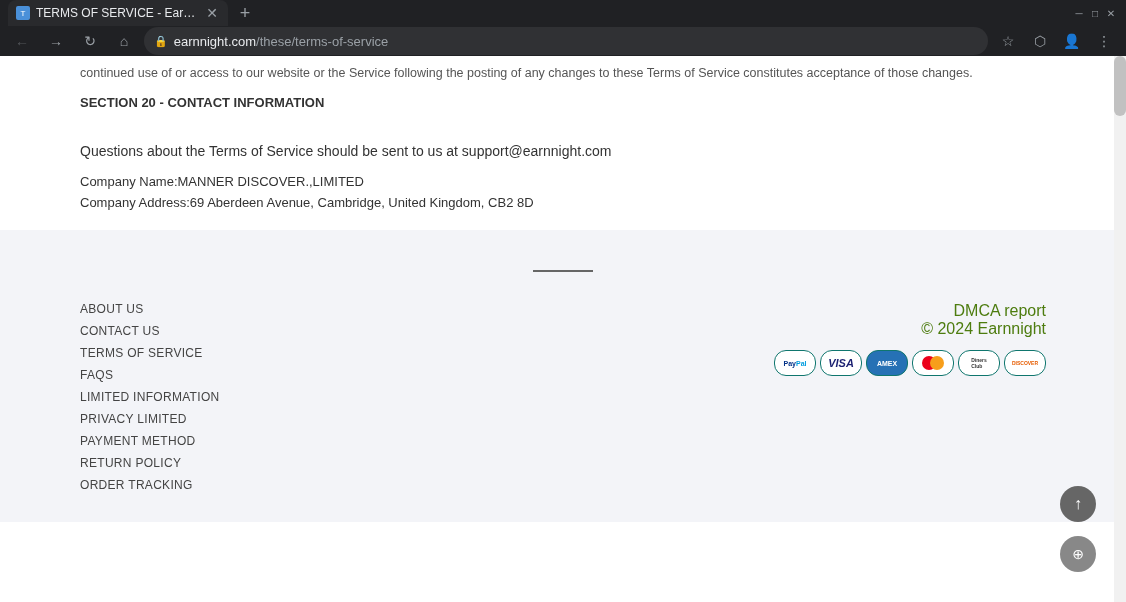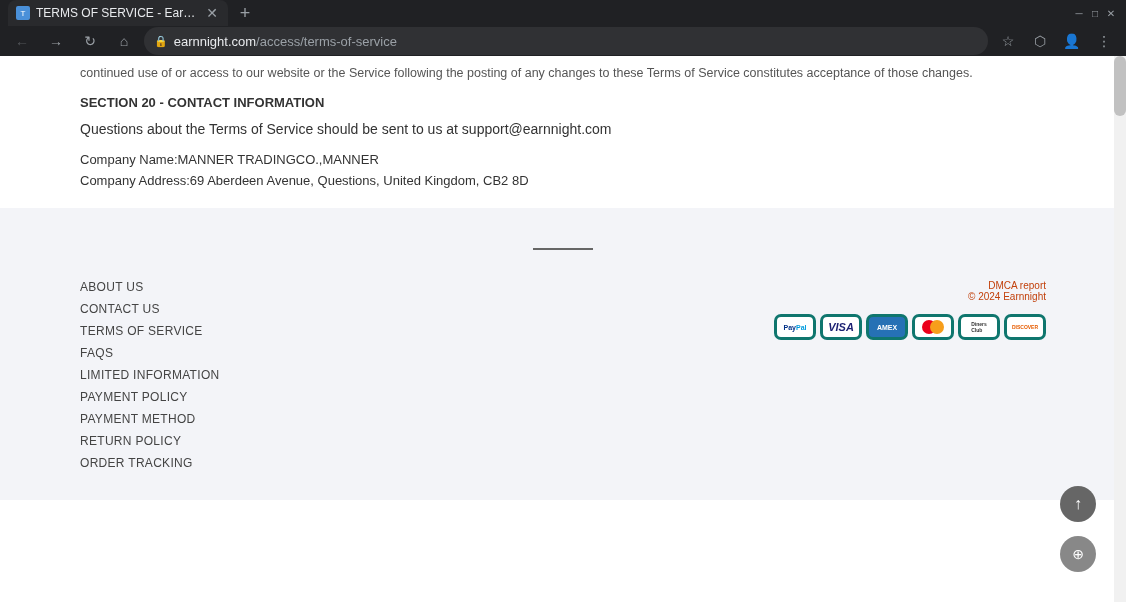--- a/index.html
+++ b/index.html
@@ -141,21 +141,21 @@
     
     .article-area {
       padding: 0 80px 0 80px;
       background: #fff;
     }
 
     .section-heading {
       font-size: 13px;
       font-weight: 600;
       color: #333;
-      margin-bottom: 8px;
+      margin-bottom: 30px;
       margin-top: 10px;
     }
     .paragraph {
       font-size: 14px;
       color: #333;
       line-height: 1.6;
       margin-bottom: 12px;
     }
     .company-info {
       font-size: 13px;
@@ -194,34 +194,34 @@
       letter-spacing: 0.3px;
     }
 
     .footer-right {
       display: flex;
       flex-direction: column;
       align-items: flex-end;
       gap: 12px;
     }
     .footer-legal {
-      font-size: 10px;
-      color: #c2410c;
+      font-size: 16px;
+      color: #4d7c0f;
       text-align: right;
     }
     .payment-icons {
       display: flex;
       gap: 4px;
       align-items: center;
     }
     .payment-icon {
       height: 26px;
       width: 42px;
-      border: 3px solid #0f766e;
-      border-radius: 7px;
+      border: 1px solid #0f766e;
+      border-radius: 12px;
       display: flex;
       align-items: center;
       justify-content: center;
       font-size: 8px;
       font-weight: bold;
       background: #fff;
     }
     .payment-icon.paypal { color: #003087; font-size: 7px; }
     .payment-icon.visa { color: #1a1f71; font-size: 11px; font-weight: 900; font-style: italic; }
     .payment-icon.amex { background: #2671b5; color: white; font-size: 7px; }
@@ -319,21 +319,21 @@
     </div>
 
     <div class="nav-bar">
       <div class="nav-btn disabled">←</div>
       <div class="nav-btn">→</div>
       <div class="nav-btn">↻</div>
       <div class="nav-btn">⌂</div>
       <div class="address-bar">
         <span class="lock-icon">🔒</span>
         <span class="address-text">
-          <span class="domain">earnnight.com</span><span class="path">/access/terms-of-service</span>
+          <span class="domain">earnnight.com</span><span class="path">/these/terms-of-service</span>
         </span>
       </div>
       <div class="nav-right">
         <div class="nav-btn">☆</div>
         <div class="nav-btn">⬡</div>
         <div class="nav-btn">👤</div>
         <div class="nav-btn">⋮</div>
       </div>
     </div>
   </div>
@@ -342,34 +342,34 @@
 
     <div class="article-area">
       <p class="paragraph" style="margin-top:7px; color:#555; font-size:12.5px;">
         continued use of or access to our website or the Service following the posting of any changes to these Terms of Service constitutes acceptance of those changes.
       </p>
 
       <p class="section-heading">SECTION 20 - CONTACT INFORMATION</p>
 
       <p class="paragraph">Questions about the Terms of Service should be sent to us at support@earnnight.com</p>
 
-      <p class="company-info">Company Name:MANNER TRADINGCO.,MANNER</p>
-      <p class="company-info">Company Address:69 Aberdeen Avenue, Questions, United Kingdom, CB2 8D</p>
+      <p class="company-info">Company Name:MANNER DISCOVER.,LIMITED</p>
+      <p class="company-info">Company Address:69 Aberdeen Avenue, Cambridge, United Kingdom, CB2 8D</p>
     </div>
 
     <div class="footer">
       <div class="footer-divider"></div>
       <div class="footer-content">
         <div class="footer-links">
           <a class="footer-link">ABOUT US</a>
           <a class="footer-link">CONTACT US</a>
           <a class="footer-link">TERMS OF SERVICE</a>
           <a class="footer-link">FAQS</a>
           <a class="footer-link">LIMITED INFORMATION</a>
-          <a class="footer-link">PAYMENT POLICY</a>
+          <a class="footer-link">PRIVACY LIMITED</a>
           <a class="footer-link">PAYMENT METHOD</a>
           <a class="footer-link">RETURN POLICY</a>
           <a class="footer-link">ORDER TRACKING</a>
         </div>
 
         <div class="footer-right">
           <div>
             <div class="footer-legal" style="cursor:pointer;">DMCA report</div>
             <div class="footer-legal">© 2024 Earnnight</div>
           </div>

